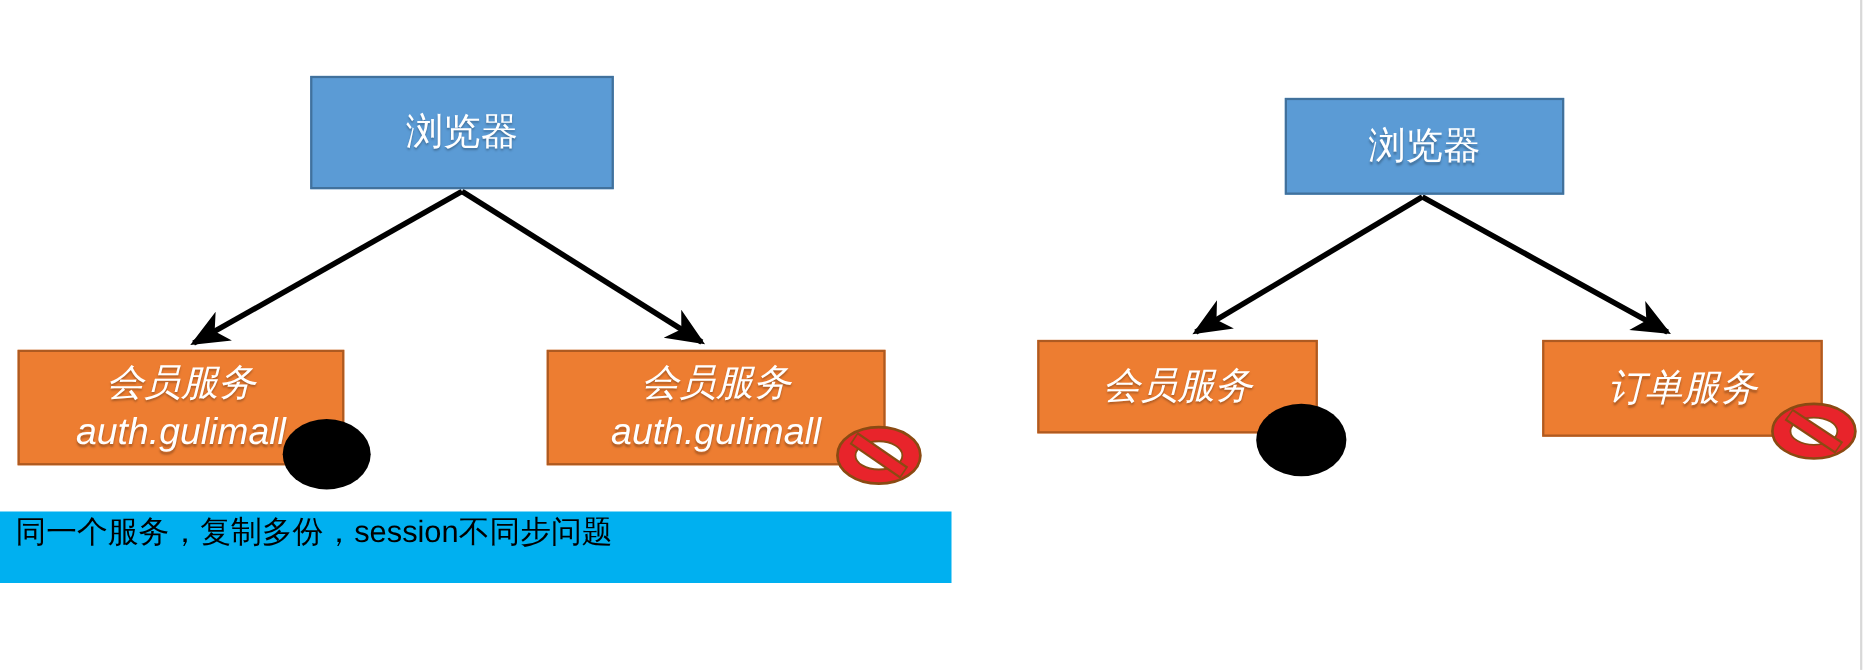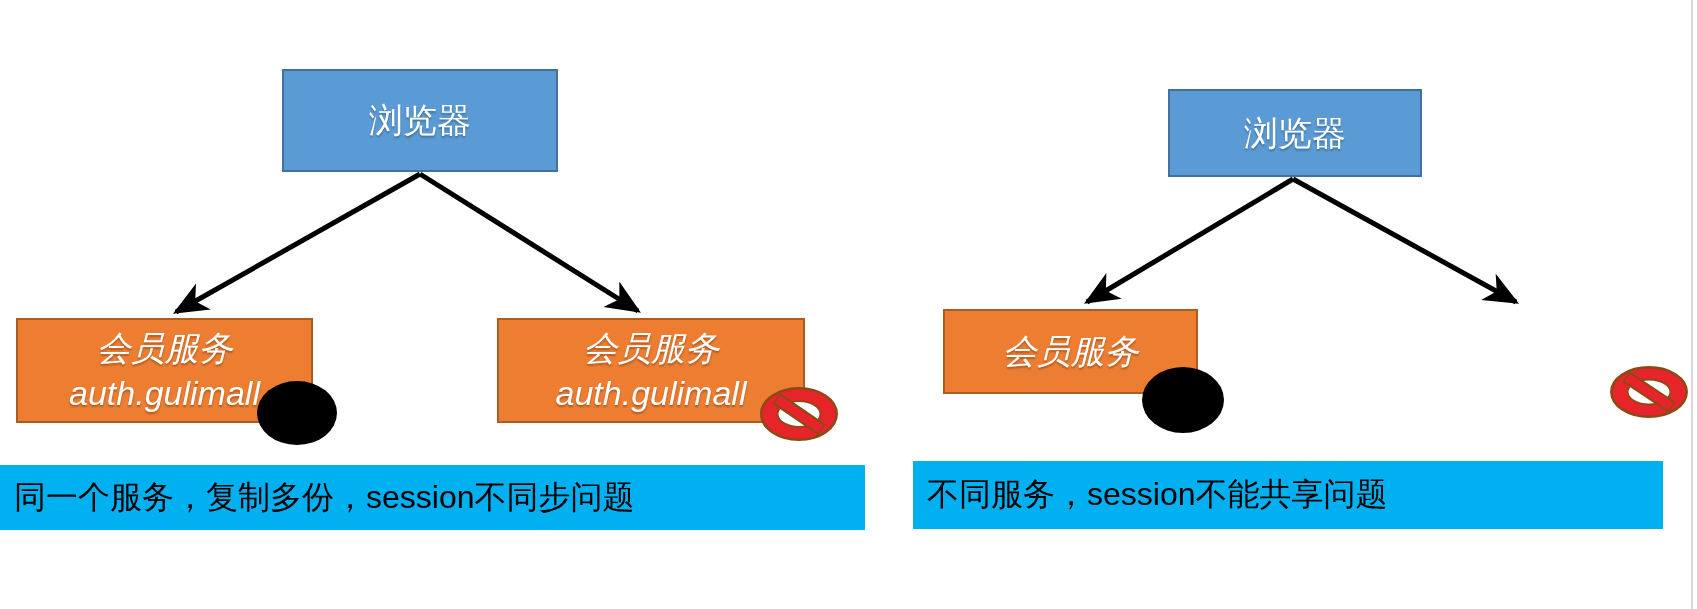--- a/index.html
+++ b/index.html
@@ -25,22 +25,22 @@
   }
   .node.orange{
     background:var(--box-orange,#ED7D31);
     border:2px solid var(--box-orange-border,#AE5A21);
     font-style:italic;
   }
   
   .banner{
     background:var(--banner-cyan,#00B0F0);
     color:var(--banner-text,#000000);
-    font-size:32px;
-    display:flex;align-items:center;
+    font-size:28px;
+    display:flex;align-items:flex-start;
     padding-left:14px;
     white-space:nowrap;
     overflow:hidden;
   }
   
   .black-ellipse{
     background:var(--annotation-black,#000000);
     border-radius:50%;
   }
   
@@ -98,31 +98,31 @@
   </div>
 
   <div class="abs node blue" style="left:1168px;top:89px;width:254px;height:88px;">
     <span>浏览器</span>
   </div>
 
   <div class="abs node orange" style="left:943px;top:309px;width:255px;height:85px;">
     <span>会员服务</span>
   </div>
 
+  <div class="abs node orange" style="left:1402px;top:309px;width:255px;height:88px;">
+    <span>订单服务</span>
+  </div>
 
   <div class="abs black-ellipse" style="left:1142px;top:367px;width:82px;height:66px;"></div>
 
   <div class="abs sign" style="left:1608px;top:364px;width:82px;height:56px;">
     <svg viewBox="0 0 100 70" preserveAspectRatio="none">
       <ellipse cx="50" cy="35" rx="46" ry="31" fill="#E8242B" stroke="#8A4A12" stroke-width="3"></ellipse>
       <ellipse cx="50" cy="35" rx="26" ry="15.5" fill="#ffffff" stroke="#8A4A12" stroke-width="2"></ellipse>
       <line x1="22" y1="16" x2="78" y2="54" stroke="#8A4A12" stroke-width="16"></line>
       <line x1="23.5" y1="17" x2="76.5" y2="53" stroke="#E8242B" stroke-width="11"></line>
     </svg>
   </div>
 
-  <div class="abs banner" style="left:913px;top:461px;width:750px;height:68px;">
-    <span>不同服务，session不能共享问题</span>
-  </div>
 
   <div class="abs slide-edge" style="left:1691px;top:0;"></div>
 
 </div>
 
 </body></html>

